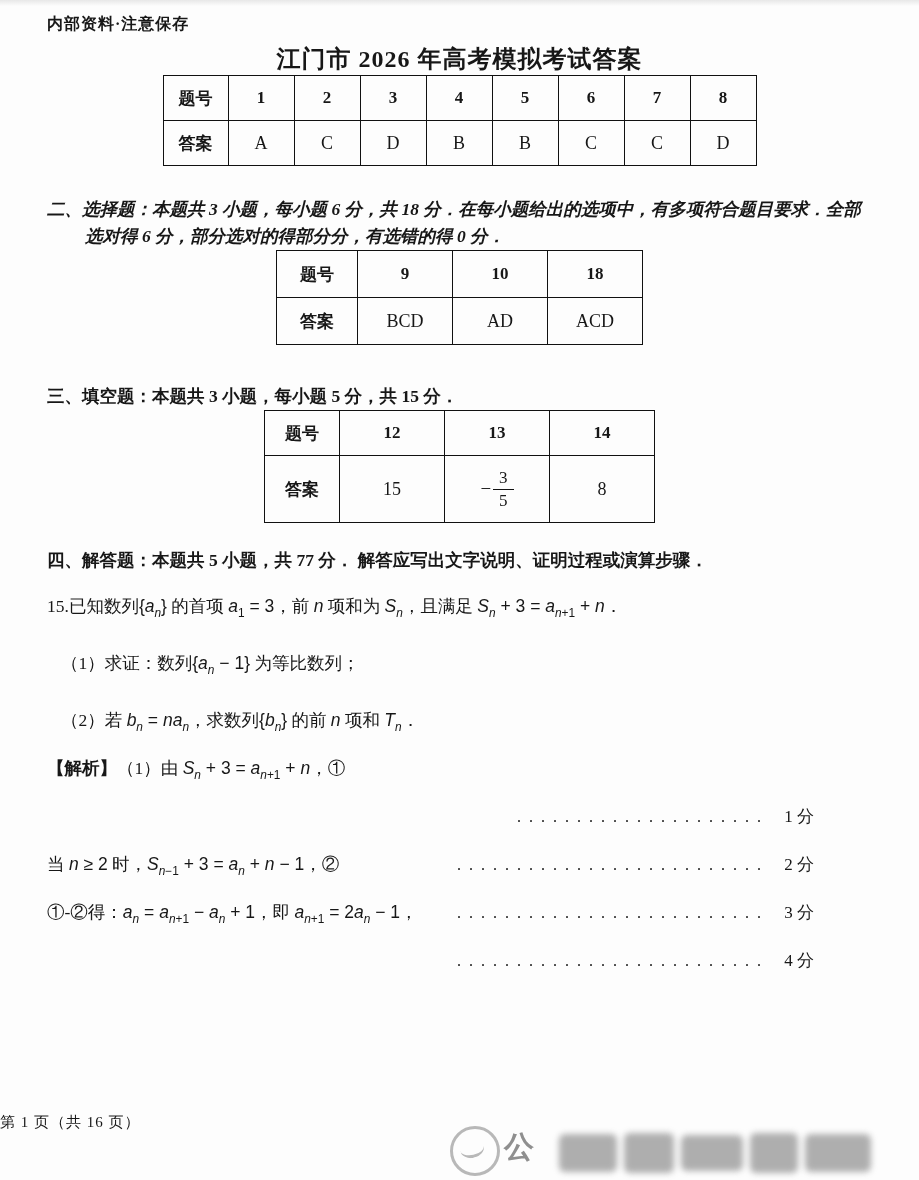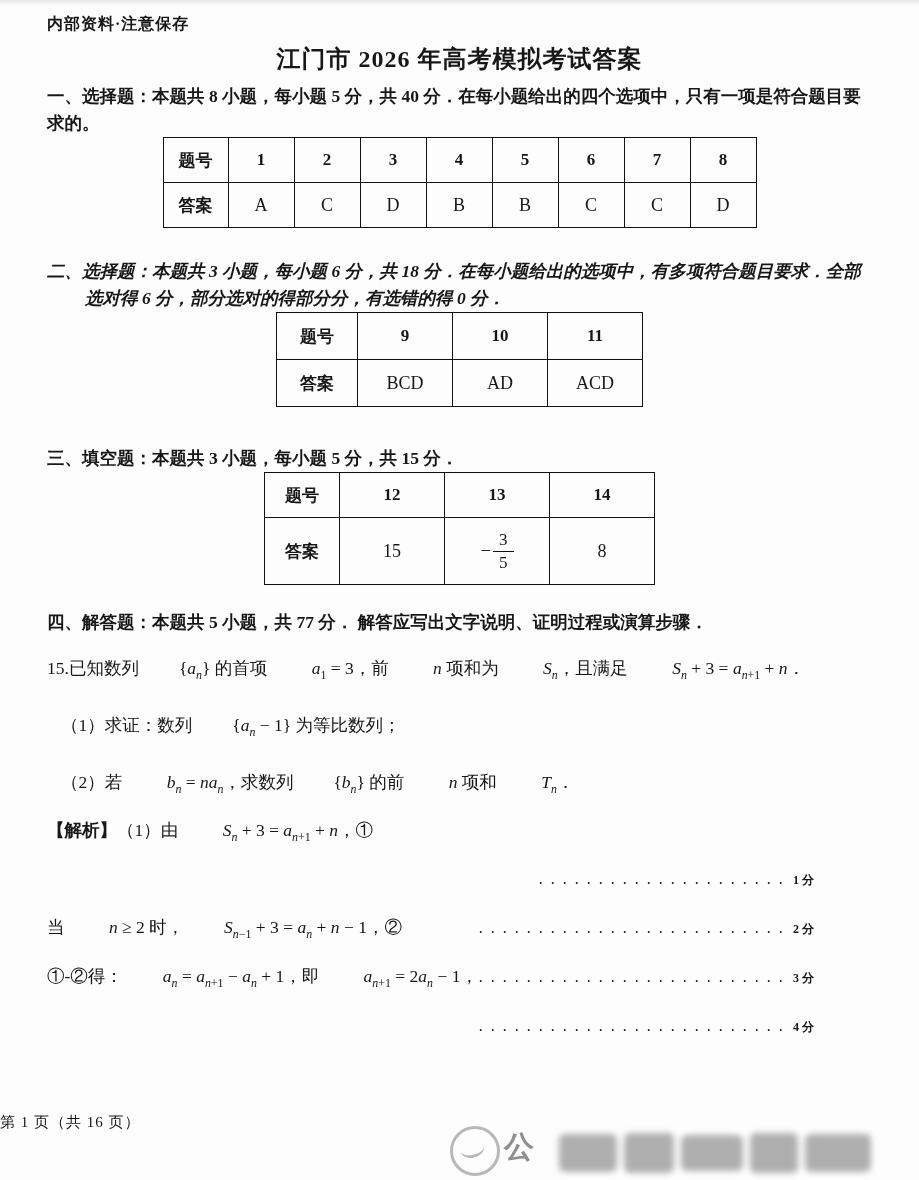--- a/index.html
+++ b/index.html
@@ -47,23 +47,23 @@
   .fnum { border-bottom:1.4px solid #111; padding:0 6px 1px 6px; }
   .fden { padding-top:1px; }
 
   .body-line { font-size:17.5px; line-height:24px; margin:0; }
   .p15   { margin-top:20px; }
   .part  { margin-top:33px; padding-left:14px; }
   .solhead { margin-top:24px; }
   .sol-line { display:flex; align-items:baseline; margin-top:25px; font-size:17.5px; line-height:22px; }
   .sol-right { margin-left:auto; padding-right:58px; white-space:nowrap; }
   .dots { letter-spacing:2px; font-size:16px; }
-  .score { font-size:12px; margin-left:4px;font-weight:bold; }
-
-  .math { font-family:Liberation Serif, serif;padding-left:40px; }
+  .score { font-size:17px; margin-left:17px; }
+
+  .math { font-family:Liberation Sans, sans-serif; }
   .math em, .body-line em { font-style:italic; font-weight:normal; }
   sub { font-size:68%; line-height:0; }
 
   .footer { position:absolute; left:0; right:0; bottom:48px; text-align:left; font-size:15px; letter-spacing:1px; }
 
   .wm-circle {
     position:absolute; left:450px; bottom:4px; width:44px; height:44px;
     border:3px solid #adadad; border-radius:50%; opacity:.85;
   }
   .wm-circle::after{
@@ -84,21 +84,20 @@
 </style>
 </head>
 <body>
 
 <div class="page">
   <div class="content">
 
     <div class="notice">内部资料·注意保存</div>
     <div class="title">江门市 2026 年高考模拟考试答案</div>
 
-    <p class="sec-heading sec1">一、选择题：本题共 8 小题，每小题 5 分，共 40 分．在每小题给出的四个选项中，只有一项是符合题目要求的。</p>
 
     <table class="ans-table t1">
       <tbody>
           <tr>
         <td class="lab">题号</td>
         <td class="num">1</td>
         <td class="num">2</td>
         <td class="num">3</td>
         <td class="num">4</td>
         <td class="num">5</td>
@@ -121,21 +120,21 @@
       </table>
 
     <p class="sec-heading sec2">二、选择题：本题共 3 小题，每小题 6 分，共 18 分．在每小题给出的选项中，有多项符合题目要求．全部选对得 6 分，部分选对的得部分分，有选错的得 0 分．</p>
 
     <table class="ans-table t2">
       <tbody>
           <tr>
         <td class="lab">题号</td>
         <td class="num">9</td>
         <td class="num">10</td>
-        <td class="num">11</td>
+        <td class="num">18</td>
       </tr>
       <tr>
         <td class="lab">答案</td>
         <td class="ansv">BCD</td>
         <td class="ansv">AD</td>
         <td class="ansv">ACD</td>
       </tr>
     </tbody>
       </table>
 

